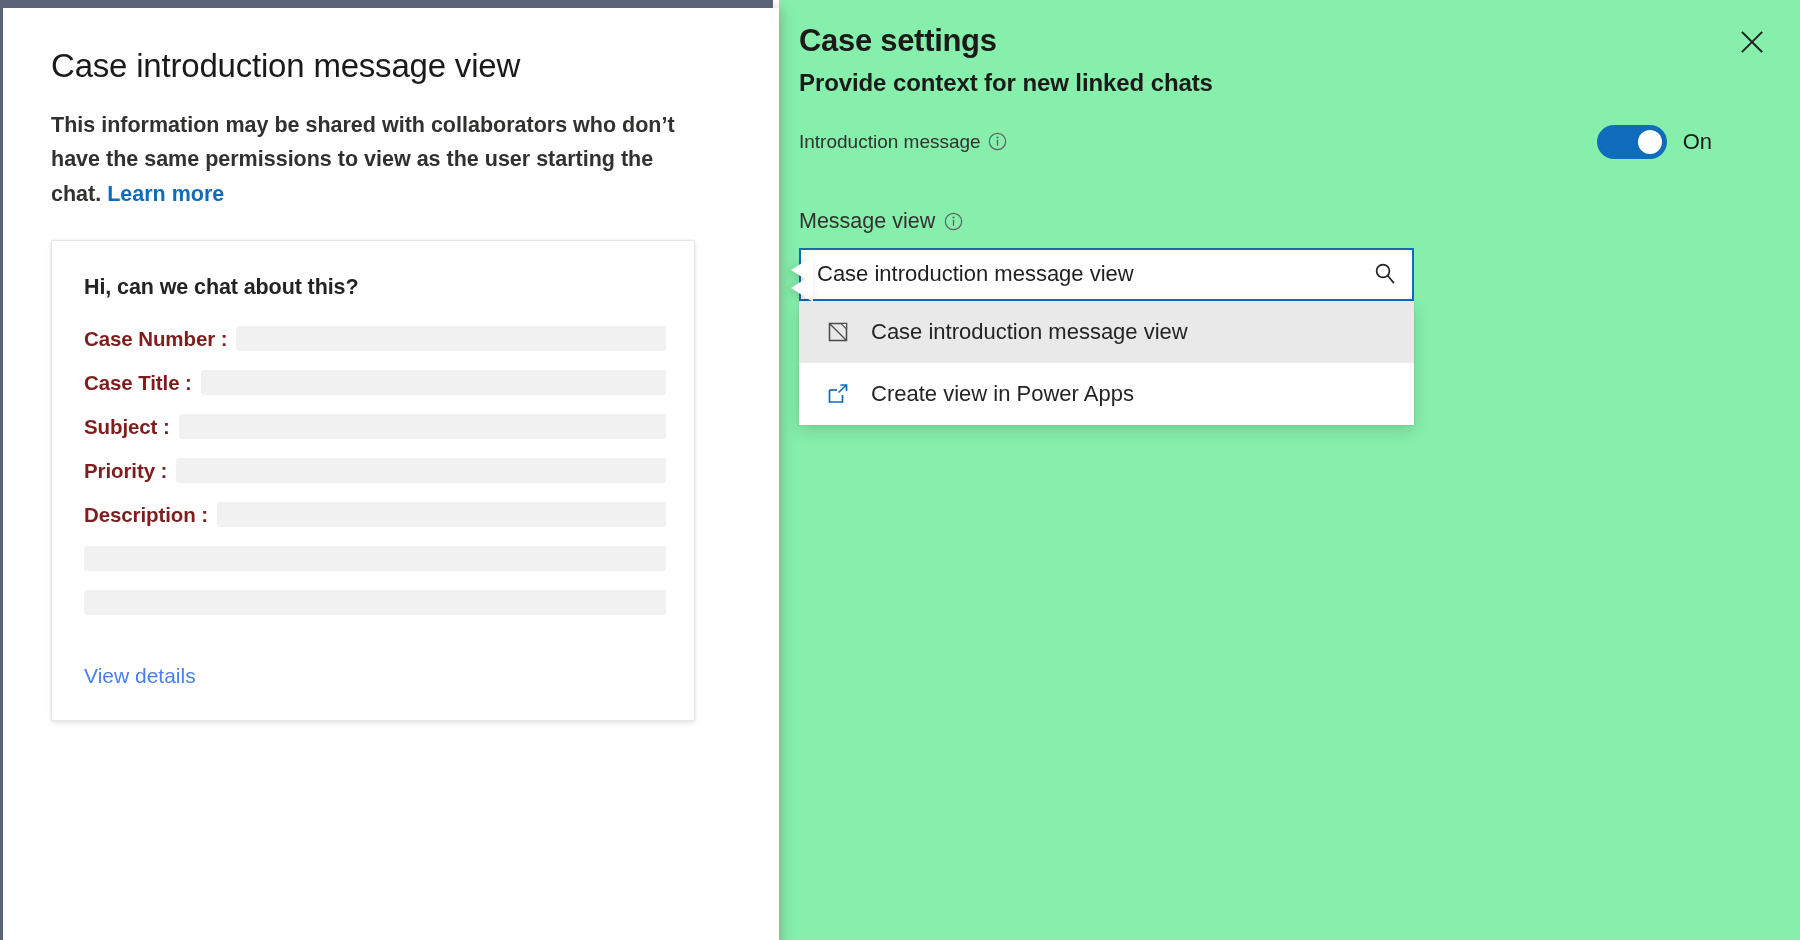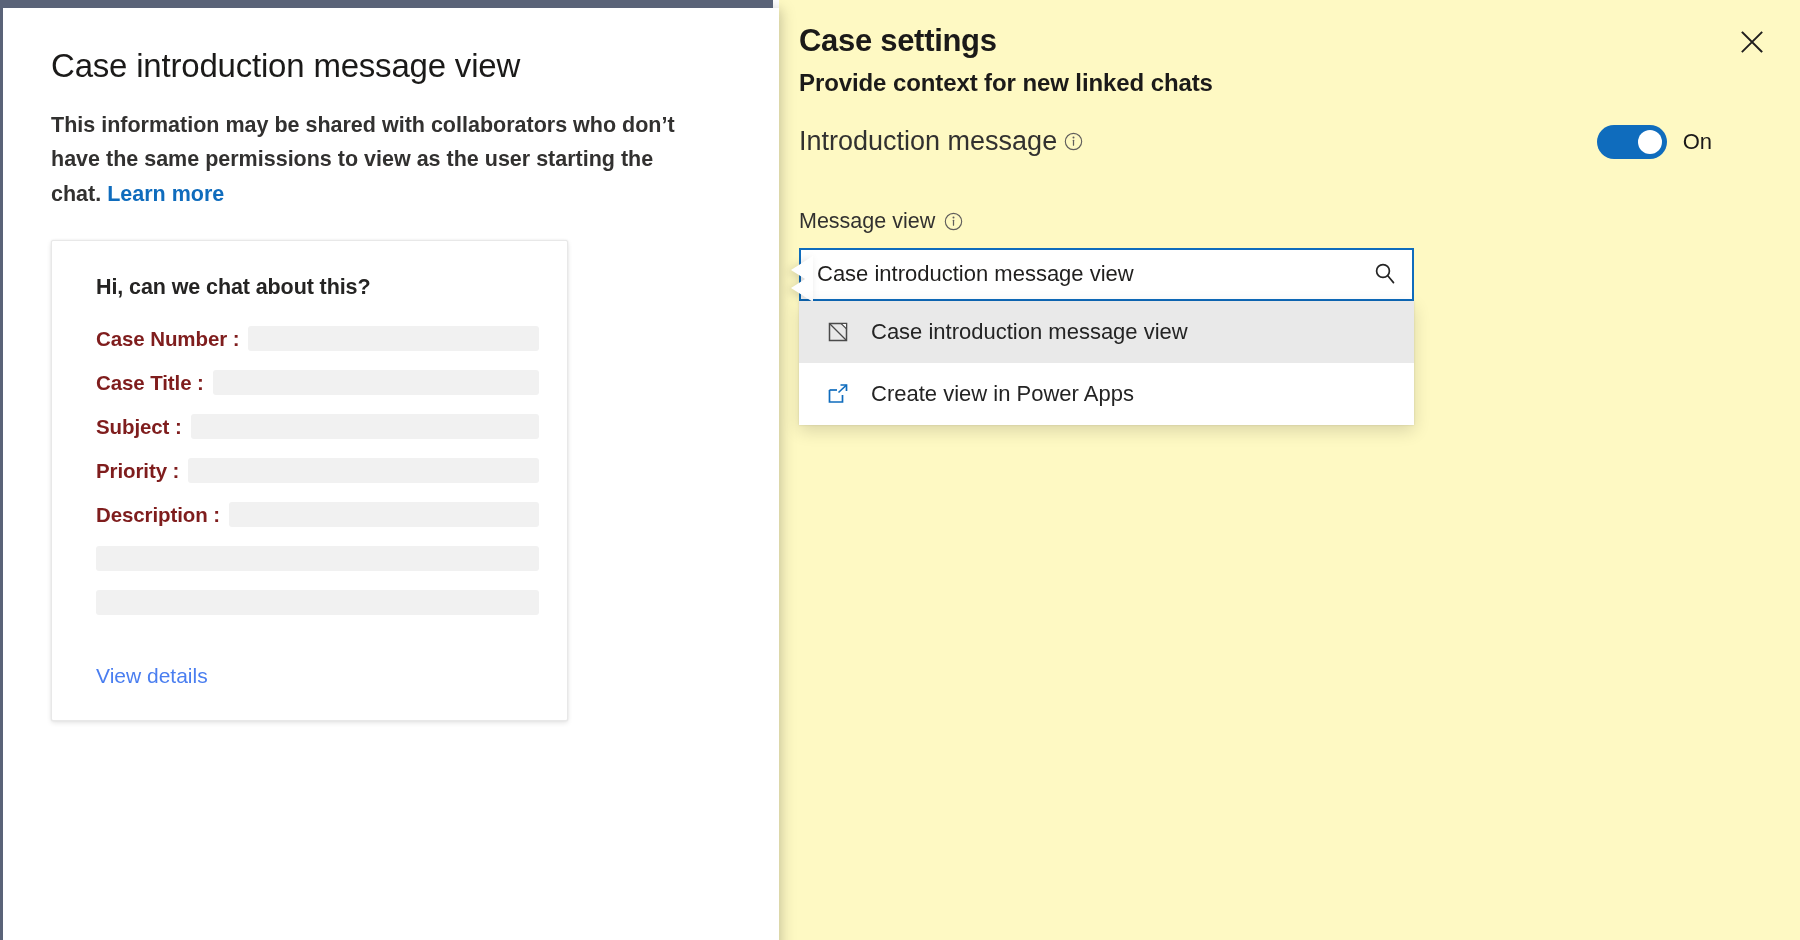--- a/index.html
+++ b/index.html
@@ -64,26 +64,26 @@
 
   a.link {
     color: #0f6cbd;
     text-decoration: none;
     cursor: pointer;
   }
 
   
   #message-card {
     margin-left: 0px;
-    width: 517px;
+    width: 644px;
     background: #ffffff;
     border: 1px solid #e8e8e8;
     border-radius: 2px;
     box-shadow: 0 2px 5px rgba(0,0,0,0.10), 0 0 2px rgba(0,0,0,0.08);
-    padding: 34px 28px 32px 44px;
+    padding: 34px 28px 32px 32px;
     box-sizing: border-box;
   }
 
   #card-greeting {
     font-size: 21.5px;
     font-weight: 700;
     color: #252423;
     margin: 0 0 26px 0;
     letter-spacing: -0.1px;
   }
@@ -123,21 +123,21 @@
     text-decoration: none;
   }
 
   
   #settings-panel {
     position: absolute;
     left: 779px;
     top: 0;
     right: 0;
     bottom: 0;
-    background: #fef9c3;
+    background: #86efac;
     padding: 22px 40px 16px 20px;
     box-sizing: border-box;
   }
 
   #close-button {
     position: absolute;
     right: 26px;
     top: 20px;
     width: 44px;
     height: 44px;
@@ -173,21 +173,21 @@
     margin: 0 0 28px 0;
     letter-spacing: -0.1px;
   }
 
   .setting-row {
     display: flex;
     align-items: center;
     margin-bottom: 50px;
   }
   .setting-label {
-    font-size: 27px;
+    font-size: 19px;
     color: #323130;
     display: flex;
     align-items: center;
     gap: 7px;
   }
   .info-icon {
     display: inline-flex;
     align-items: center;
     justify-content: center;
     width: 19px;

